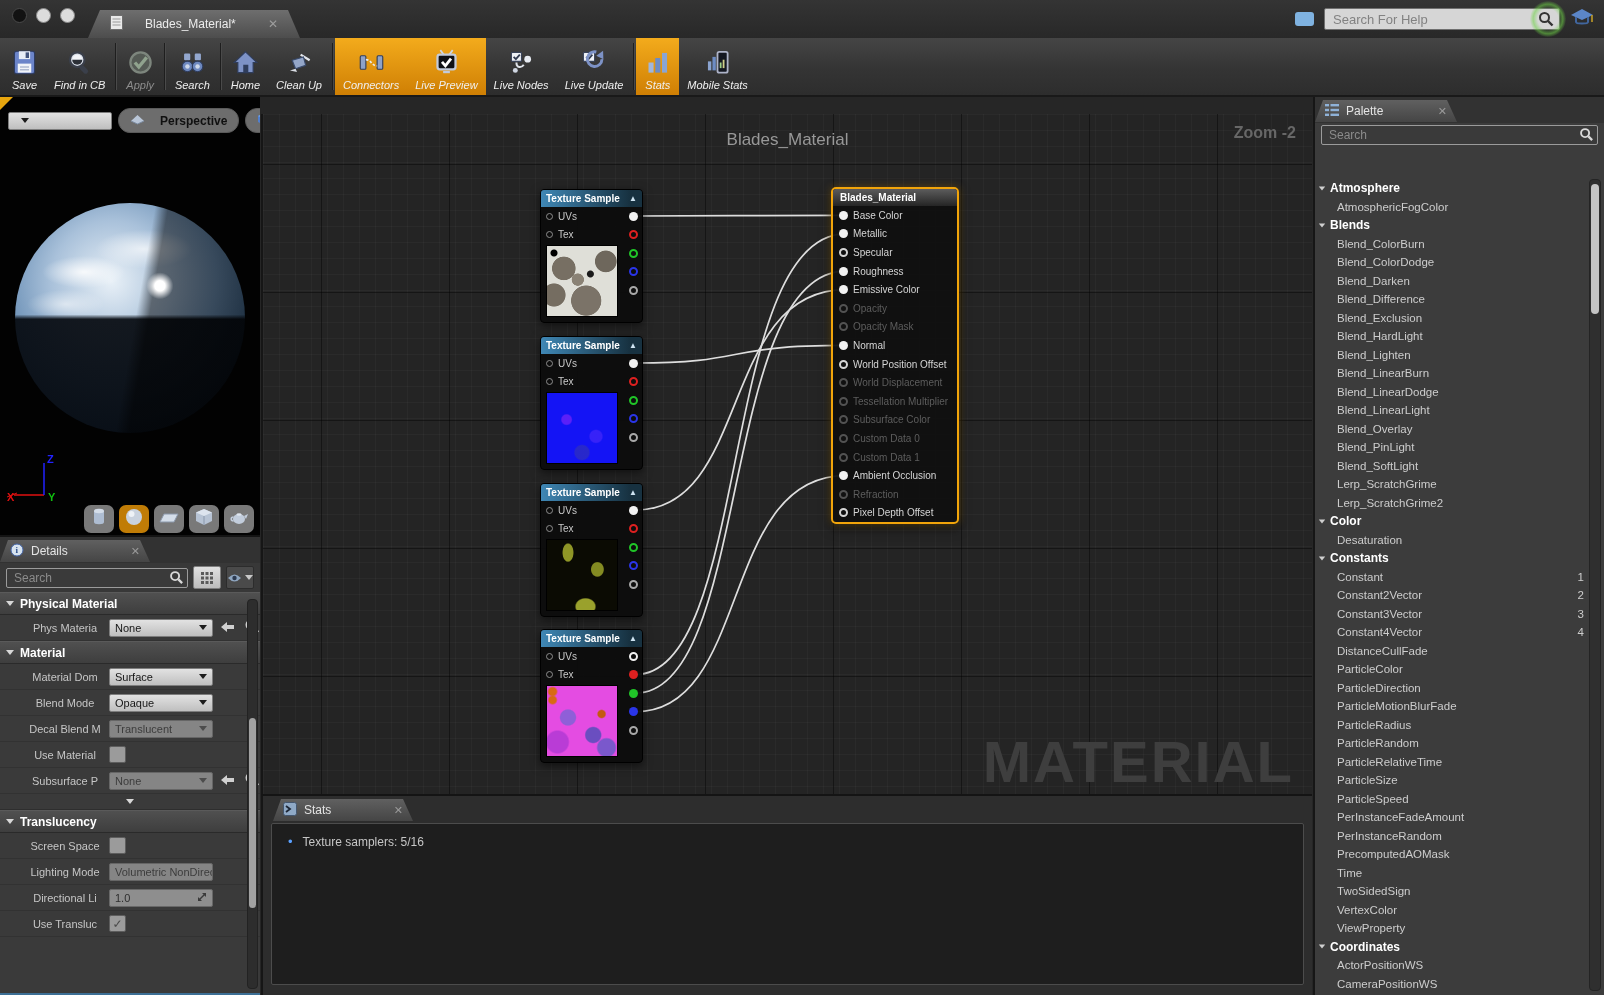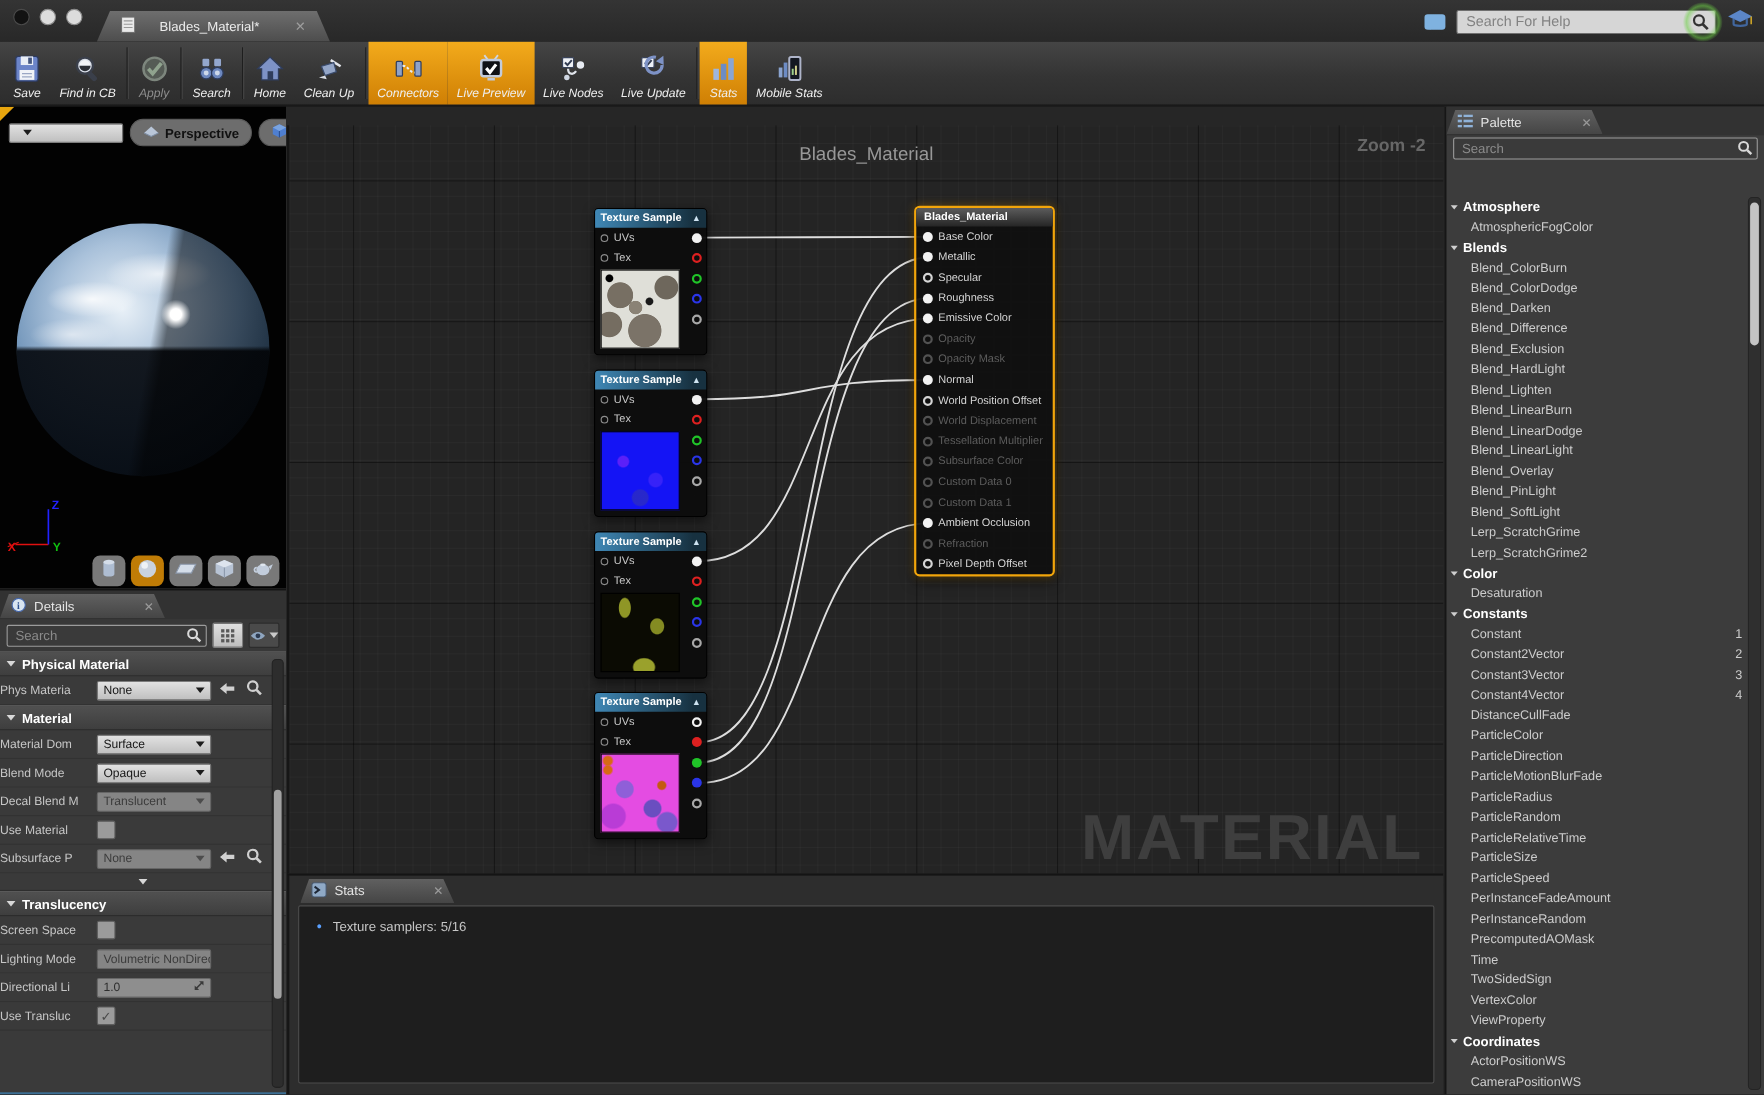--- a/index.html
+++ b/index.html
@@ -34,21 +34,21 @@
     padding:3px 8px 4px;gap:1px;color:#efefef;font-size:11px;white-space:nowrap;}
   .tbtn .ticon{height:32px;display:flex;align-items:center;}
   .tbtn.active{background:linear-gradient(#f3ab1c,#cf7f04);}
   .tbtn.disabled{color:#8d8d8d;}
   .tsep{width:1px;background:#1e1e1e;margin:5px 2px;box-shadow:1px 0 0 #4a4a4a;}
   
   .viewport{position:absolute;left:0;top:97px;width:260px;height:438px;background:#020202;overflow:hidden;}
   .vp-wedge{position:absolute;left:0;top:0;width:0;height:0;border-top:13px solid #e8a60e;border-right:13px solid transparent;}
   .vp-btns{position:absolute;left:8px;top:11px;display:flex;gap:6px;align-items:center;}
   .vpill{background:rgba(118,118,118,.92);border:1px solid #5a5a5a;border-radius:12px;height:23px;
-    display:flex;align-items:center;gap:5px;padding:0 11px;color:#101010;font-size:12px;font-weight:bold;}
+    display:flex;align-items:center;gap:15px;padding:0 11px;color:#101010;font-size:12px;font-weight:bold;}
   .vpill.dd{padding:0 8px;}
   .caret-dn{width:0;height:0;border-left:4px solid transparent;border-right:4px solid transparent;border-top:5px solid #1c1c1c;}
   .sphere{position:absolute;left:15px;top:106px;width:230px;height:230px;border-radius:50%;
     background:
       radial-gradient(circle at 63% 36%, #ffffff 0 2.5%, rgba(255,255,255,0) 6.5%),
       linear-gradient(100deg, rgba(0,0,0,0) 52%, rgba(0,0,0,.5) 57%),
       linear-gradient(to bottom, rgba(0,0,0,0) 48.5%, rgba(6,10,16,.93) 50.5%),
       radial-gradient(ellipse 26% 10% at 30% 30%, rgba(255,255,255,.85), rgba(255,255,255,0) 70%),
       radial-gradient(ellipse 30% 12% at 56% 20%, rgba(255,255,255,.7), rgba(255,255,255,0) 70%),
       radial-gradient(ellipse 24% 9% at 22% 44%, rgba(255,255,255,.55), rgba(255,255,255,0) 70%),
@@ -73,21 +73,21 @@
   .searchbox .mag{position:absolute;right:4px;top:2px;}
   
   .details{position:absolute;left:0;top:535px;width:260px;height:460px;background:#3a3a3a;
     border-top:2px solid #141414;box-sizing:border-box;}
   .details-tabrow{height:26px;background:#323232;padding-top:3px;box-sizing:border-box;}
   .details-search{display:flex;gap:5px;align-items:center;padding:3px 6px;background:#383838;}
   .ds-input{flex:1;}
   .sq-btn{width:26px;height:21px;border-radius:2px;display:flex;align-items:center;justify-content:center;}
   .grid-btn{background:linear-gradient(#e0e0e0,#bdbdbd);border:1px solid #7e7e7e;}
   .eye-btn{background:#4a4a4a;border:1px solid #2c2c2c;gap:3px;}
-  .drow{display:flex;align-items:center;min-height:25px;padding-left:0;background:#3a3a3a;border-bottom:1px solid #323232;}
+  .drow{display:flex;align-items:center;min-height:25px;padding-left:21px;background:#3a3a3a;border-bottom:1px solid #323232;text-align:center;}
   .drow .dlabel{width:88px;color:#c6c6c6;font-size:11px;white-space:nowrap;overflow:hidden;flex:none;}
   .dd{width:104px;height:18px;background:linear-gradient(#e2e2e2,#bfbfbf);border:1px solid #7d7d7d;border-radius:2px;
     color:#171717;font-size:11px;display:flex;align-items:center;justify-content:space-between;padding:0 5px;box-sizing:border-box;white-space:nowrap;overflow:hidden;}
   .dd.dis{background:#858585;color:#3c3c3c;border-color:#666;}
   .dd .caret-dn{flex:none;margin-left:4px;}
   .cb{width:15px;height:15px;background:#9b9b9b;border:1px solid #5d5d5d;border-radius:2px;
     display:flex;align-items:center;justify-content:center;font-size:12px;color:#4a4a4a;}
   .num{width:104px;height:18px;background:#8e8e8e;border:1px solid #686868;border-radius:2px;color:#2e2e2e;
     font-size:11px;display:flex;align-items:center;justify-content:space-between;padding:0 5px;box-sizing:border-box;}
   .extras{display:flex;gap:9px;margin-left:7px;align-items:center;}

